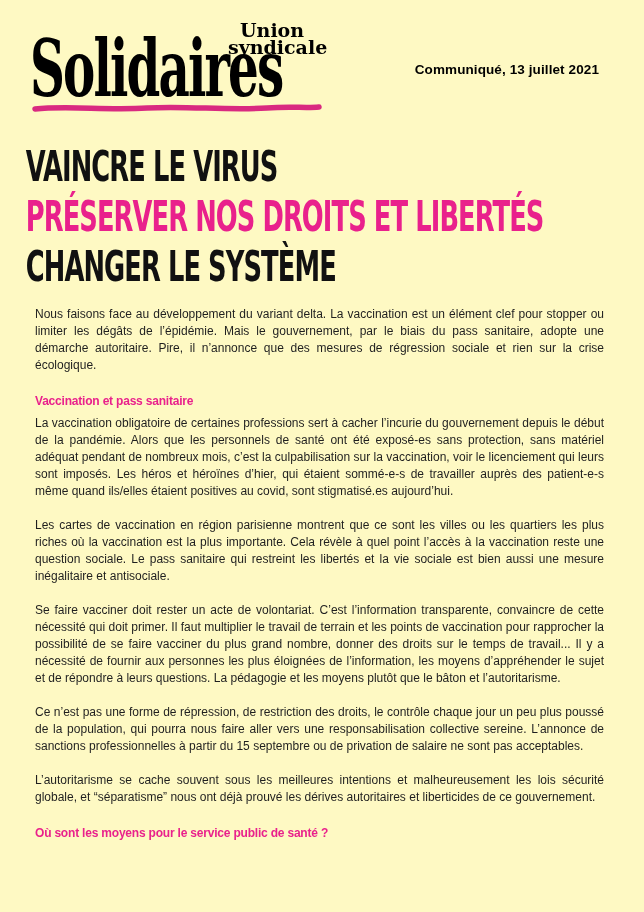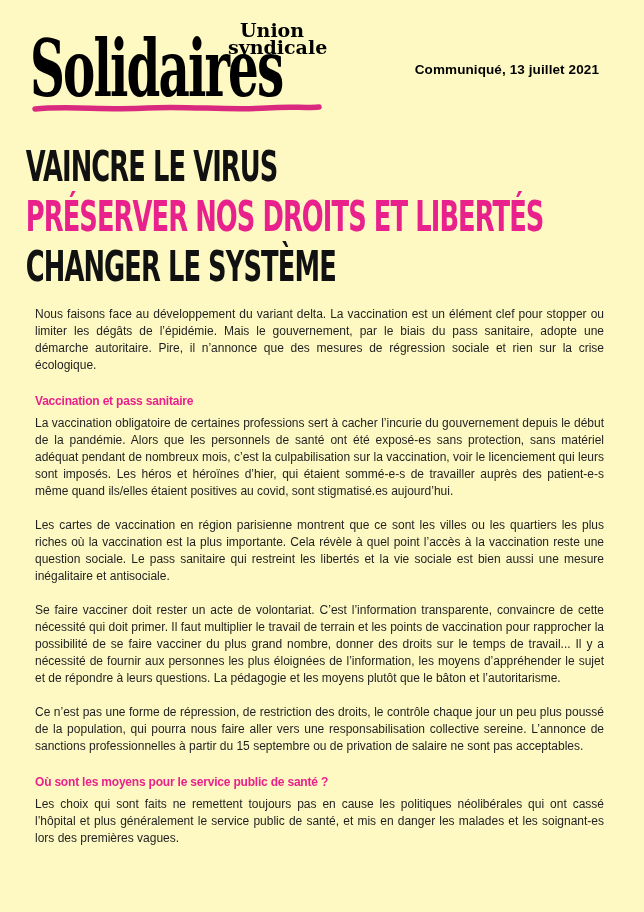--- a/index.html
+++ b/index.html
@@ -95,18 +95,18 @@
   </section>
 
   <main class="content">
     <p>Nous faisons face au développement du variant delta. La vaccination est un élément clef pour stopper ou limiter les dégâts de l’épidémie. Mais le gouvernement, par le biais du pass sanitaire, adopte une démarche autoritaire. Pire, il n’annonce que des mesures de régression sociale et rien sur la crise écologique.</p>
 
     <h2 class="section-heading">Vaccination et pass sanitaire</h2>
     <p>La vaccination obligatoire de certaines professions sert à cacher l’incurie du gouvernement depuis le début de la pandémie. Alors que les personnels de santé ont été exposé-es sans protection, sans matériel adéquat pendant de nombreux mois, c’est la culpabilisation sur la vaccination, voir le licenciement qui leurs sont imposés. Les héros et héroïnes d’hier, qui étaient sommé-e-s de travailler auprès des patient-e-s même quand ils/elles étaient positives au covid, sont stigmatisé.es aujourd’hui.</p>
     <p>Les cartes de vaccination en région parisienne montrent que ce sont les villes ou les quartiers les plus riches où la vaccination est la plus importante. Cela révèle à quel point l’accès à la vaccination reste une question sociale. Le pass sanitaire qui restreint les libertés et la vie sociale est bien aussi une mesure inégalitaire et antisociale.</p>
     <p>Se faire vacciner doit rester un acte de volontariat. C’est l’information transparente, convaincre de cette nécessité qui doit primer. Il faut multiplier le travail de terrain et les points de vaccination pour rapprocher la possibilité de se faire vacciner du plus grand nombre, donner des droits sur le temps de travail... Il y a nécessité de fournir aux personnes les plus éloignées de l’information, les moyens d’appréhender le sujet et de répondre à leurs questions. La pédagogie et les moyens plutôt que le bâton et l’autoritarisme.</p>
     <p>Ce n’est pas une forme de répression, de restriction des droits, le contrôle chaque jour un peu plus poussé de la population, qui pourra nous faire aller vers une responsabilisation collective sereine. L’annonce de sanctions professionnelles à partir du 15 septembre ou de privation de salaire ne sont pas acceptables.</p>
+    <p>L’autoritarisme se cache souvent sous les meilleures intentions et malheureusement les lois sécurité globale, et “séparatisme” nous ont déjà prouvé les dérives autoritaires et liberticides de ce gouvernement.</p>
 
     <h2 class="section-heading">Où sont les moyens pour le service public de santé ?</h2>
-    <p>Les choix qui sont faits ne remettent toujours pas en cause les politiques néolibérales qui ont cassé l’hôpital et plus généralement le service public de santé, et mis en danger les malades et les soignant-es lors des premières vagues.</p>
   </main>
 
 </div>
 
 </body></html>

